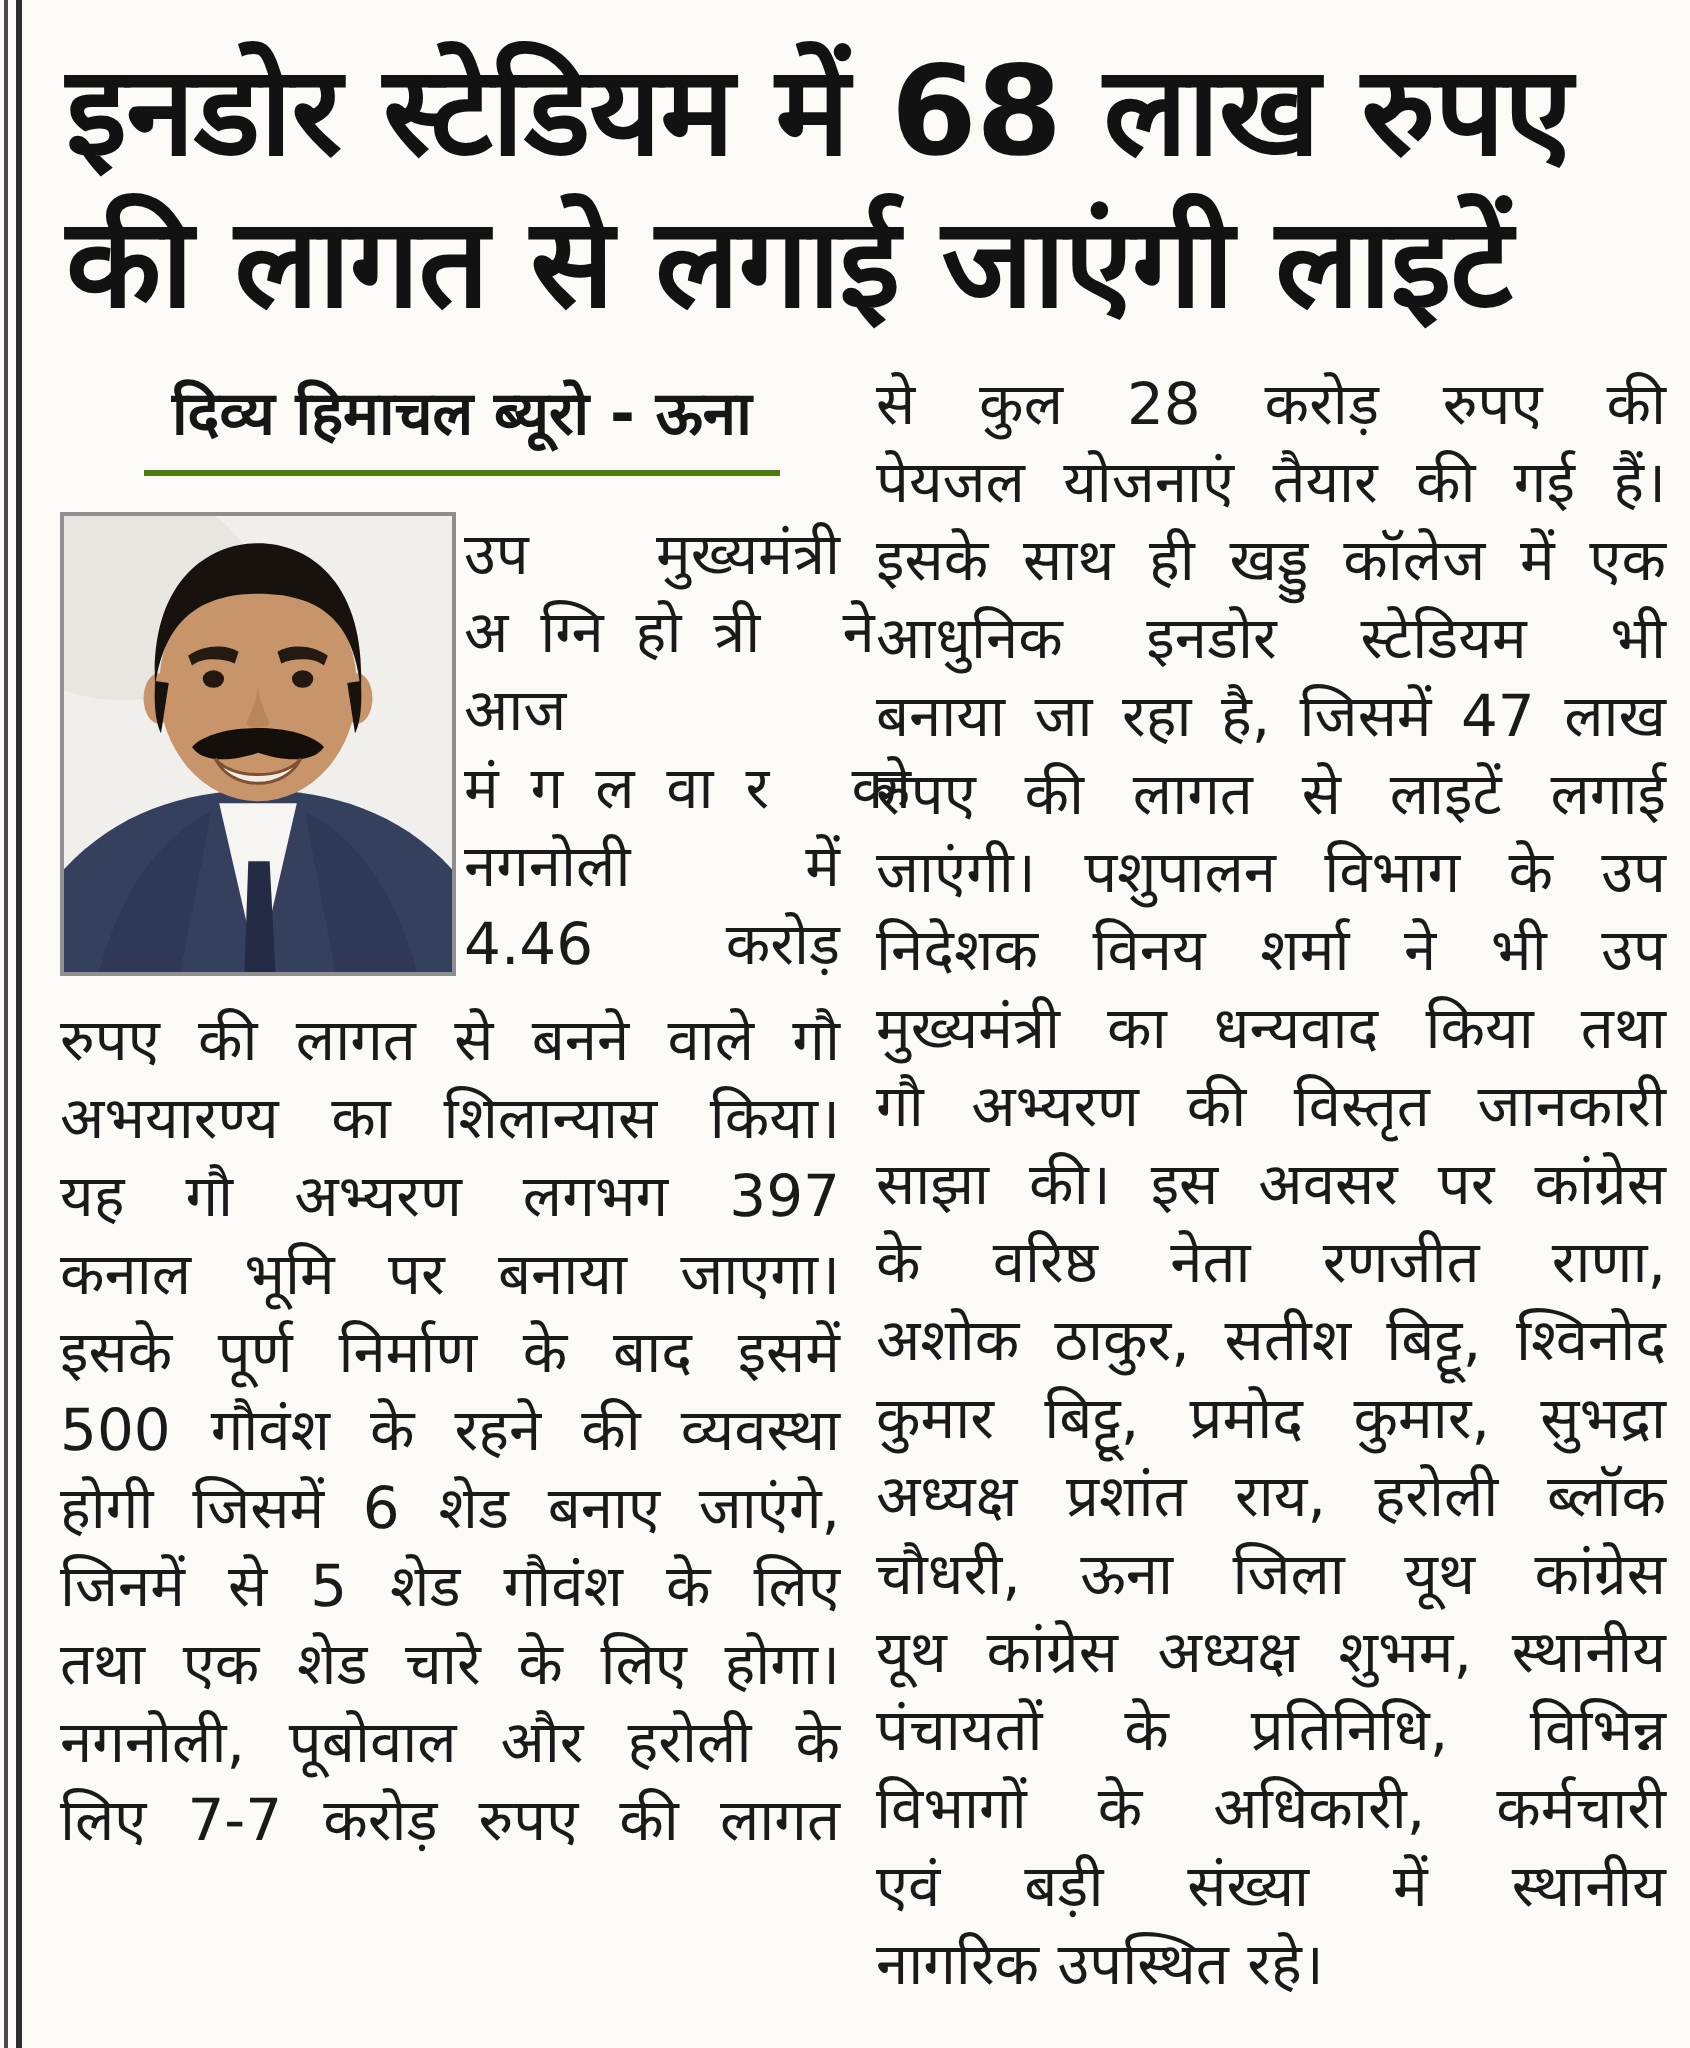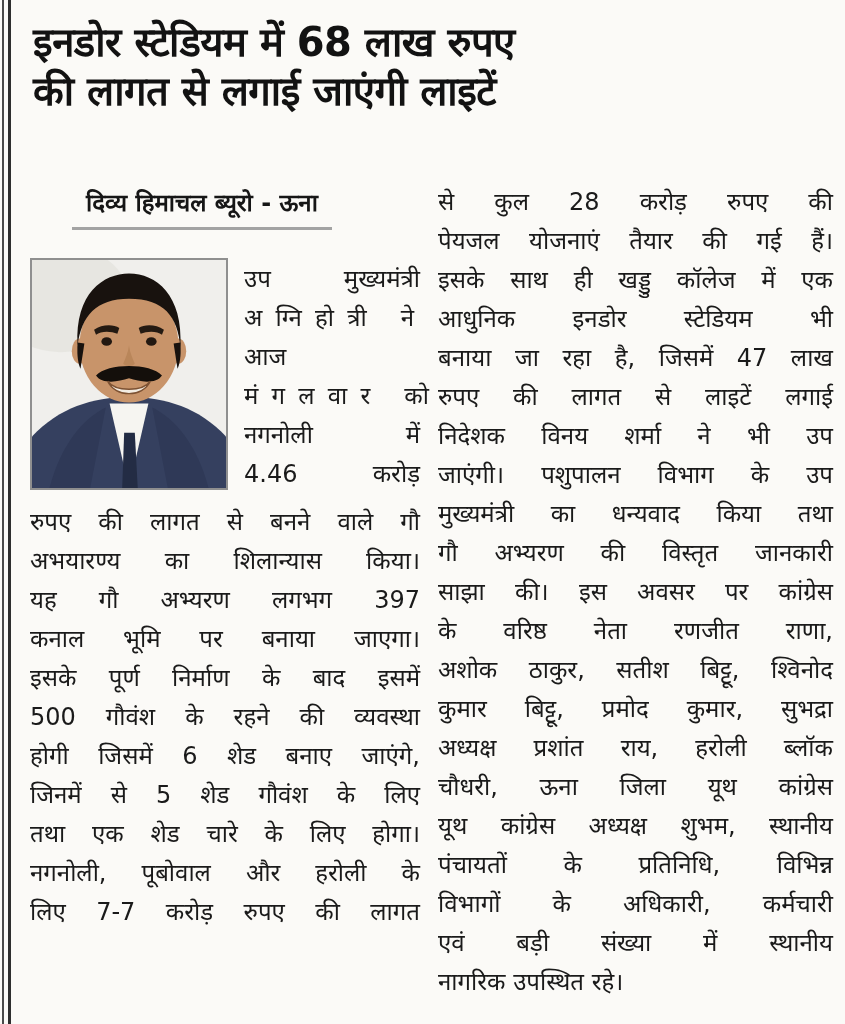--- a/index.html
+++ b/index.html
@@ -11,53 +11,53 @@
     font-family:"DejaVu Sans", sans-serif;
     color:#1b1b1b;
   }
   
   .rule{position:absolute;top:0;height:1024px;background:#3a3a3a;}
   .rule-outer{left:2px;width:2px;background:#4a4a4a;}
   .rule-inner{left:8px;width:3px;background:#2e2e2e;}
 
   .headline{
     position:absolute;left:33px;top:18px;width:792px;
-    font-size:40px;font-weight:700;line-height:1.22;
+    font-size:62px;font-weight:700;line-height:1.22;
     color:#121212;letter-spacing:-0.5px;
   }
   .headline .hl-line{white-space:nowrap;}
 
   .body-row{
     position:absolute;left:30px;top:183px;width:803px;
     display:flex;gap:18px;
   }
   .col-left{width:390px;flex:0 0 390px;}
   .col-right{flex:1;min-width:0;}
 
   .byline{
     width:fit-content;
     margin:2px 0 0 42px;
     padding:0 14px 9px 14px;
-    font-size:24px;font-weight:700;color:#161616;
-    border-bottom:3px solid #a3a3a3;
+    font-size:30px;font-weight:700;color:#161616;
+    border-bottom:3px solid #4d7c0f;
     white-space:nowrap;
   }
 
-  .photo-row{display:flex;gap:16px;margin-top:28px;justify-content:center;}
+  .photo-row{display:flex;gap:4px;margin-top:18px;justify-content:center;}
   .photo-frame{
     width:194px;height:228px;flex:0 0 194px;
     border:2px solid #8f8f8f;
     background:#f0efec;
     overflow:hidden;
   }
   .photo-frame svg{display:block;width:100%;height:100%;}
   .photo-side{flex:1;min-width:0;padding-top:2px;}
 
   .line{
-    font-size:24px;line-height:39px;
+    font-size:29px;line-height:39px;
     text-align:justify;text-align-last:justify;
     color:#1a1a1a;
     white-space:nowrap;
   }
   .wide-lines{margin-top:9px;}
   
   .photo-side .line:nth-child(2),
   .photo-side .line:nth-child(4){letter-spacing:0.55em;}
   .col-right .line:last-child{text-align-last:left;}
 </style>
@@ -140,22 +140,22 @@
       </div>
   </div>
 
   <div class="col-right">
       <div class="line">से कुल 28 करोड़ रुपए की</div>
       <div class="line">पेयजल योजनाएं तैयार की गई हैं।</div>
       <div class="line">इसके साथ ही खड्डु कॉलेज में एक</div>
       <div class="line">आधुनिक इनडोर स्टेडियम भी</div>
       <div class="line">बनाया जा रहा है, जिसमें 47 लाख</div>
       <div class="line">रुपए की लागत से लाइटें लगाई</div>
+      <div class="line">जाएंगी। पशुपालन विभाग के उप</div>
       <div class="line">निदेशक विनय शर्मा ने भी उप</div>
-      <div class="line">जाएंगी। पशुपालन विभाग के उप</div>
       <div class="line">मुख्यमंत्री का धन्यवाद किया तथा</div>
       <div class="line">गौ अभ्यरण की विस्तृत जानकारी</div>
       <div class="line">साझा की। इस अवसर पर कांग्रेस</div>
       <div class="line">के वरिष्ठ नेता रणजीत राणा,</div>
       <div class="line">अशोक ठाकुर, सतीश बिट्टू, श्विनोद</div>
       <div class="line">कुमार बिट्टू, प्रमोद कुमार, सुभद्रा</div>
       <div class="line">अध्यक्ष प्रशांत राय, हरोली ब्लॉक</div>
       <div class="line">चौधरी, ऊना जिला यूथ कांग्रेस</div>
       <div class="line">यूथ कांग्रेस अध्यक्ष शुभम, स्थानीय</div>
       <div class="line">पंचायतों के प्रतिनिधि, विभिन्न</div>

